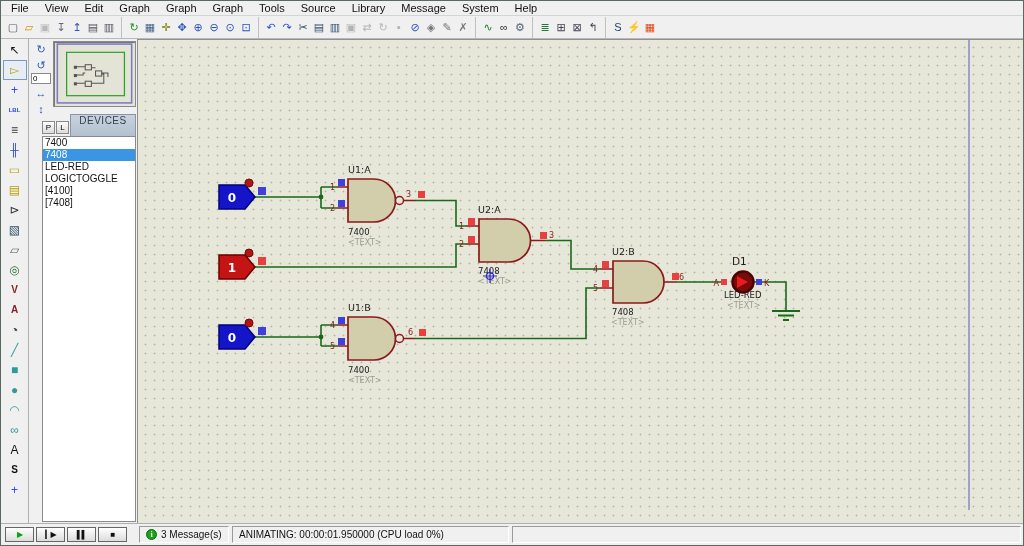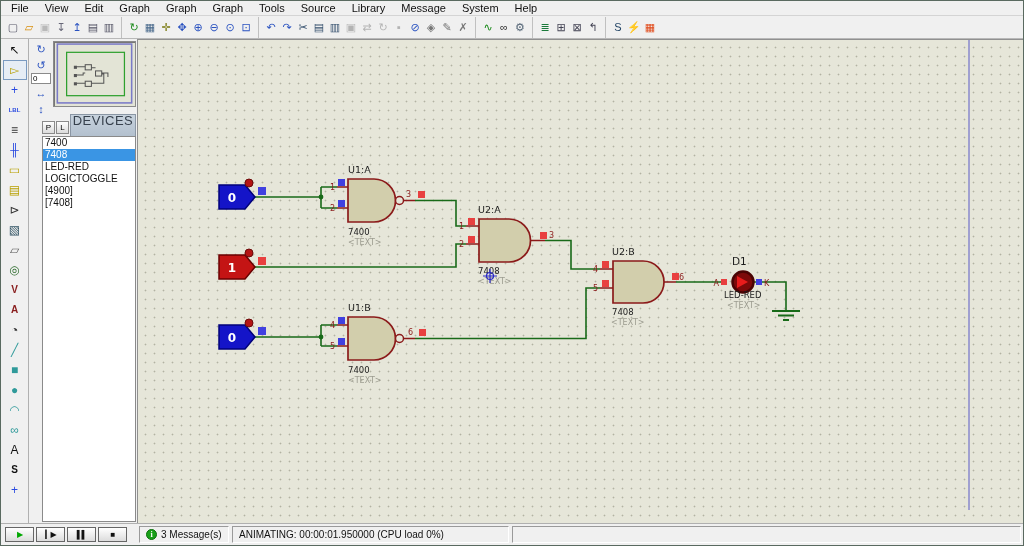--- a/index.html
+++ b/index.html
@@ -50,21 +50,21 @@
 
   .panel{width:109px;background:#f0f0f0;border-right:1px solid #909090;display:flex;flex-direction:column;}
   .panel-top{display:flex;padding:2px 1px 1px 1px;}
   .rotcol{width:22px;display:flex;flex-direction:column;align-items:center;gap:1px;}
   .rotbtn{width:18px;height:15px;font-size:11px;line-height:14px;text-align:center;color:#2a52c0;background:#f0f0f0;border:none;}
   .anglefield{width:20px;height:11px;font-size:8px;border:1px solid #8a8a8a;background:#fff;text-align:left;padding:0 1px;font-family:"Liberation Sans",sans-serif;}
   .minimap{flex:1;height:66px;background:#e3e4d6;border:1px solid #8a8a8a;box-shadow:inset 1px 1px 0 #777;margin-left:1px;}
   .selector-head{display:flex;align-items:center;height:15px;margin:3px 1px 0 13px;gap:1px;}
   .plbtn{width:13px;height:13px;font-size:8px;line-height:11px;text-align:center;background:linear-gradient(180deg,#fdfdfd,#dcdcdc);border:1px solid #8a8a8a;}
   .devhead{flex:1;height:28px;background:linear-gradient(180deg,#c7d2dd,#aebccb);border:1px solid #8a96a4;
-    font-size:13px;color:#37414d;text-align:center;line-height:12px;letter-spacing:.5px;}
+    font-size:10px;color:#37414d;text-align:center;line-height:12px;letter-spacing:.5px;}
   .devlist{flex:1;background:#fff;border:1px solid #8a8a8a;margin:1px 1px 1px 13px;overflow:hidden;}
   .devrow{font-size:10px;line-height:12px;padding:0 2px;color:#111;white-space:nowrap;}
   .devrow.selected{background:var(--selection);color:#fff;}
 
   .canvas{flex:1;position:relative;background-color:var(--canvas);
     background-image:radial-gradient(circle,#b2b2a2 0.8px,transparent 1.1px);
     background-size:9px 9px;background-position:3px 3px;border-top:1px solid #909090;}
   .canvas svg{position:absolute;inset:0;}
 
   
@@ -364,21 +364,21 @@
         <button class="plbtn" data-name="pick-devices-button">P</button>
         <button class="plbtn" data-name="library-button">L</button>
         <div class="devhead" data-name="object-selector-header">DEVICES</div>
       </div>
       <div class="devlist" data-name="object-selector">
 
       <div class="devrow" data-name="device-7400">7400</div>
           <div class="devrow selected" data-name="device-7408">7408</div>
           <div class="devrow" data-name="device-led-red">LED-RED</div>
           <div class="devrow" data-name="device-logictoggle">LOGICTOGGLE</div>
-          <div class="devrow" data-name="device-7400-model">[4900]</div>
+          <div class="devrow" data-name="device-7400-model">[4100]</div>
           <div class="devrow" data-name="device-7408-model">[7408]</div>
         </div>
     </div>
 
     <div class="canvas" data-name="schematic-canvas">
       <svg viewBox="0 0 887 470" width="887" height="470">
         <line class="sheetline" data-name="sheet-border" x1="831" y1="0" x2="831" y2="470"></line>
 
         <g data-name="wiring">
           <path class="wire" d="M117,157 H183 M183,147 V168 M183,147 H199 M183,168 H199"></path>

